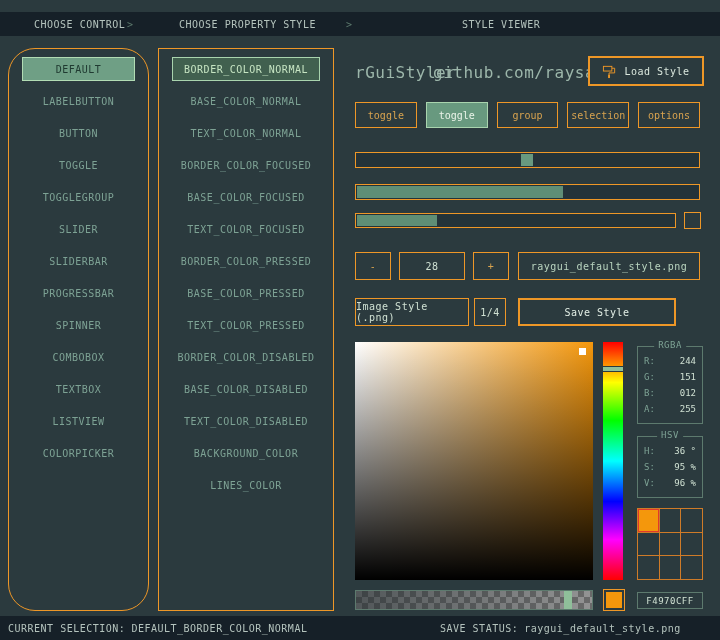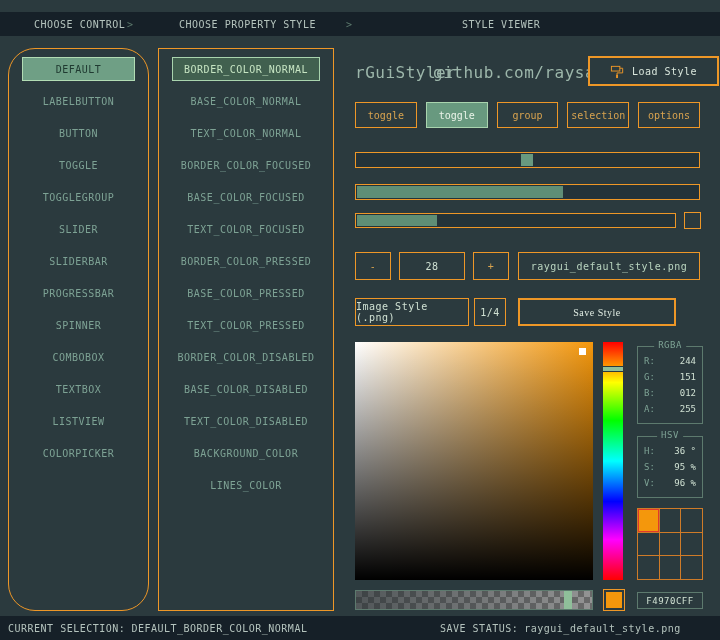--- a/index.html
+++ b/index.html
@@ -23,41 +23,41 @@
   .list { display:flex; flex-direction:column; align-items:center; gap:8px; padding-top:8px; }
   .list-item { width:calc(100% - 26px); height:24px; display:flex; align-items:center; justify-content:center;
                color:#7da294; font-size:10px; letter-spacing:0.5px; border:1px solid transparent; white-space:nowrap; }
   .sel-left { background:#6f9f85; border-color:#b2dcb4; color:#203a31; }
   .sel-mid  { background:#41604f; border-color:#a9d4ae; color:#c6e4c2; }
 
   
   .lbl { font-size:16px; color:#9cb6aa; letter-spacing:0.5px; white-space:nowrap; }
   .obox { border:1px solid #ee9727; background:#2b3a3e; display:flex; align-items:center; justify-content:center;
           font-size:10px; letter-spacing:0.5px; }
-  .btn-load { left:588px; top:44px; width:131px; height:30px; border-width:2px; gap:7px; color:#d9e6dc; }
+  .btn-load { left:588px; top:44px; width:116px; height:30px; border-width:2px; gap:7px; color:#d9e6dc; }
   .toggle-row { left:355px; top:90px; width:345px; height:26px; display:flex; gap:9px; }
   .toggle-btn { flex:1; border:1px solid #ee9727; background:#2b3a3e; color:#d8a34f;
                 display:flex; align-items:center; justify-content:center; font-size:10px; }
   .toggle-btn.active { background:#68997f; border-color:#a9d4ae; color:#eaf4e8; }
 
   .track { border:1px solid #ee9727; background:#243339; }
   .slider { left:355px; top:140px; width:345px; height:16px; }
   .slider-handle { position:absolute; top:1px; bottom:1px; width:12px; background:#68997f; }
   .sliderbar { left:355px; top:172px; width:345px; height:16px; }
   .fill { position:absolute; left:1px; top:1px; bottom:1px; background:#5f8e76; }
   .progressbar { left:355px; top:201px; width:321px; height:15px; }
   .progress-box { left:684px; top:200px; width:17px; height:17px; border:1px solid #ee9727; background:#2b3a3e; }
 
   .btn-minus { left:355px; top:240px; width:36px; height:28px; color:#d8a34f; }
   .spin-value { left:399px; top:240px; width:66px; height:28px; color:#cfe0d2; }
   .btn-plus { left:473px; top:240px; width:36px; height:28px; color:#d8a34f; }
   .txt-filename { left:518px; top:240px; width:182px; height:28px; color:#b9d4bf; }
   .btn-imagestyle { left:355px; top:286px; width:114px; height:28px; color:#cfe0d2; }
   .box-ratio { left:474px; top:286px; width:32px; height:28px; color:#cfe0d2; }
-  .btn-save { left:518px; top:286px; width:158px; height:28px; border-width:2px; color:#e2eee5;font-family:Liberation Serif, serif; }
+  .btn-save { left:518px; top:286px; width:158px; height:28px; border-width:2px; color:#e2eee5; }
 
   
   .picker { left:355px; top:330px; width:238px; height:238px;
             background: linear-gradient(to top, #000 0%, rgba(0,0,0,0) 100%),
                         linear-gradient(to right, #fff 0%, #f4970c 100%); }
   .picker-cursor { position:absolute; right:7px; top:6px; width:7px; height:7px; background:#fff; }
   .huebar { left:603px; top:330px; width:20px; height:238px;
             background: linear-gradient(to bottom,#ff0000 0%,#ffff00 17%,#00ff00 33%,#00ffff 50%,#0000ff 67%,#ff00ff 83%,#ff0000 100%); }
   .hue-handle { position:absolute; left:0; right:0; height:6px; background:#8fbf9a;
                 border-top:1px solid #2b3a3e; border-bottom:1px solid #2b3a3e; }

